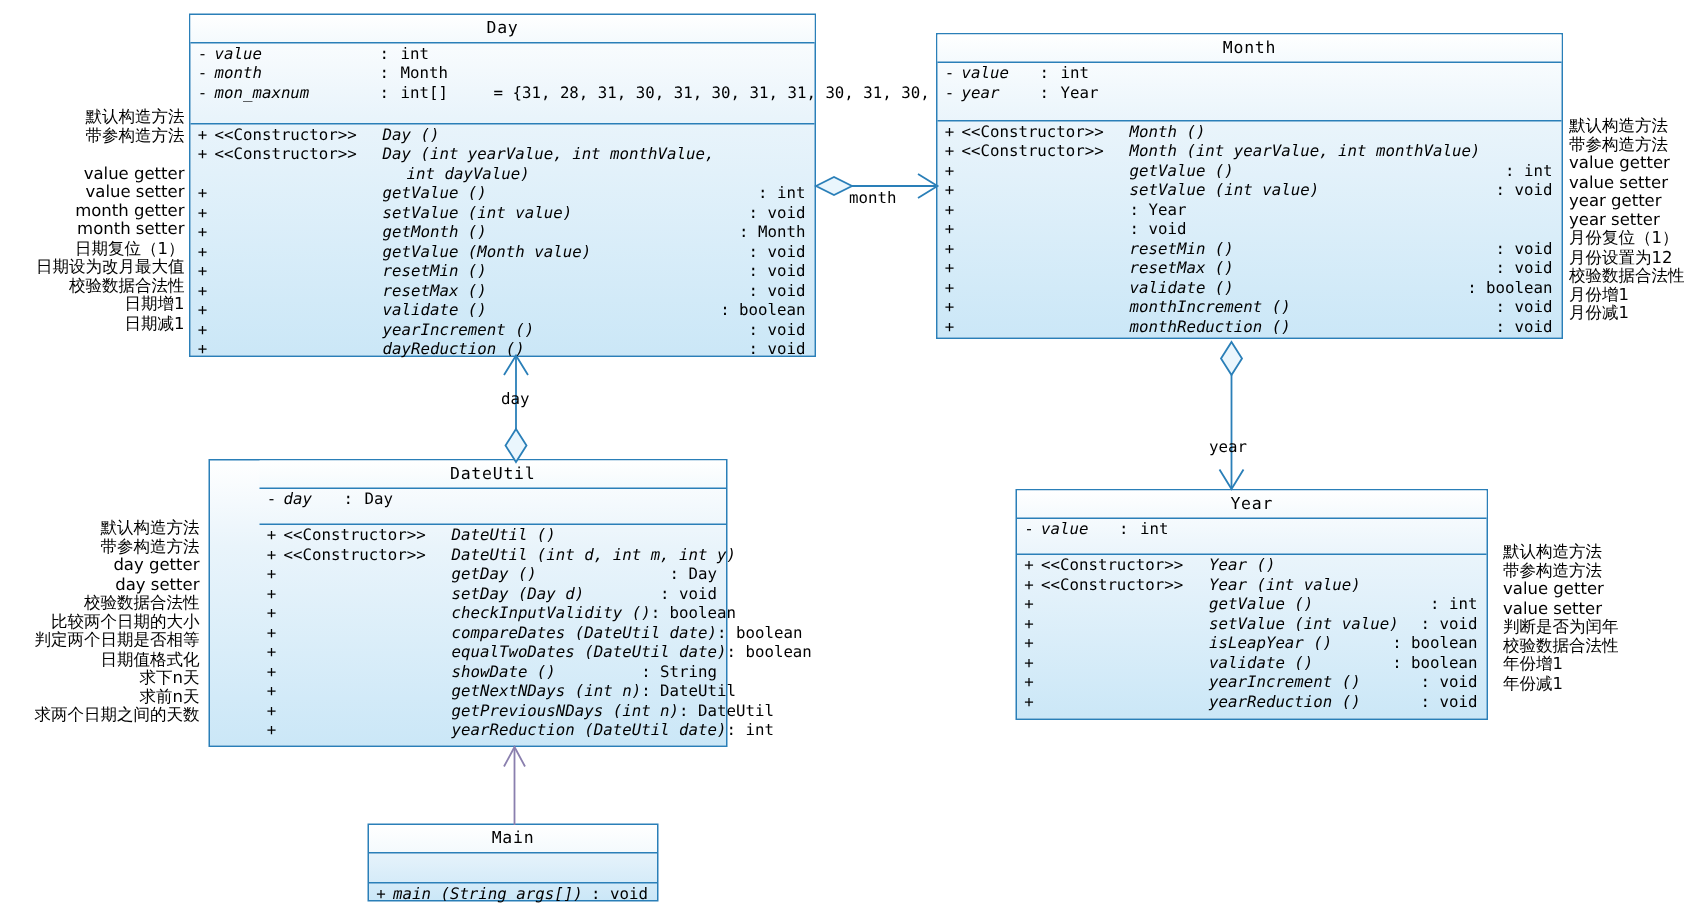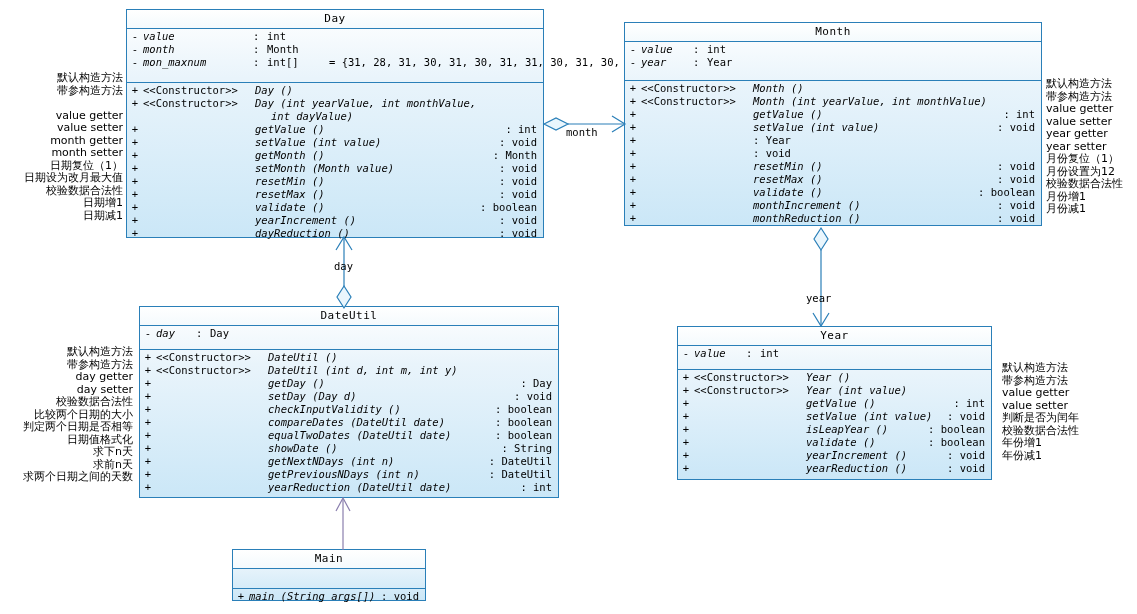--- a/index.html
+++ b/index.html
@@ -153,21 +153,21 @@
     </div>
     <div class="uml-row">
       <span class="r-vis">+</span>
       <span class="r-stereo" style="flex:0 0 112px"></span>
       <span class="r-name">getMonth ()</span>
       <span class="r-type">: Month</span>
     </div>
     <div class="uml-row">
       <span class="r-vis">+</span>
       <span class="r-stereo" style="flex:0 0 112px"></span>
-      <span class="r-name">setMonth (Month value)</span>
+      <span class="r-name">getValue (Month value)</span>
       <span class="r-type">: void</span>
     </div>
     <div class="uml-row">
       <span class="r-vis">+</span>
       <span class="r-stereo" style="flex:0 0 112px"></span>
       <span class="r-name">resetMin ()</span>
       <span class="r-type">: void</span>
     </div>
     <div class="uml-row">
       <span class="r-vis">+</span>
@@ -273,21 +273,21 @@
     </div>
     <div class="uml-row">
       <span class="r-vis">+</span>
       <span class="r-stereo" style="flex:0 0 112px"></span>
       <span class="r-name">monthReduction ()</span>
       <span class="r-type">: void</span>
     </div>
   </div>
 </div>
 
-<div class="uml-class" style="left:139px; top:306px; width:420px; height:192px;">
+<div class="uml-class" style="left:139px; top:306px; width:346px; height:192px;padding-left:33px;">
   <div class="uml-title">DateUtil</div>
   <div class="uml-section" style="height:20px;">
     <div class="uml-row">
       <span class="r-vis">-</span>
       <span class="r-name" style="flex:0 0 40px">day</span>
       <span class="r-cont" style="flex:0 0 14px">: </span>
       <span class="r-cont">Day</span>
     </div>
   </div>
   <div class="uml-section last">
@@ -415,21 +415,21 @@
     </div>
     <div class="uml-row">
       <span class="r-vis">+</span>
       <span class="r-stereo" style="flex:0 0 112px"></span>
       <span class="r-name">yearReduction ()</span>
       <span class="r-type">: void</span>
     </div>
   </div>
 </div>
 
-<div class="uml-class" style="left:232px; top:549px; width:194px; height:52px;">
+<div class="uml-class" style="left:245px; top:549px; width:194px; height:52px;">
   <div class="uml-title">Main</div>
   <div class="uml-section" style="height:16px;"></div>
   <div class="uml-section last">
     <div class="uml-row">
       <span class="r-vis">+</span>
       <span class="r-name">main (String args[])</span>
       <span class="r-type">: void</span>
     </div>
   </div>
 </div>

